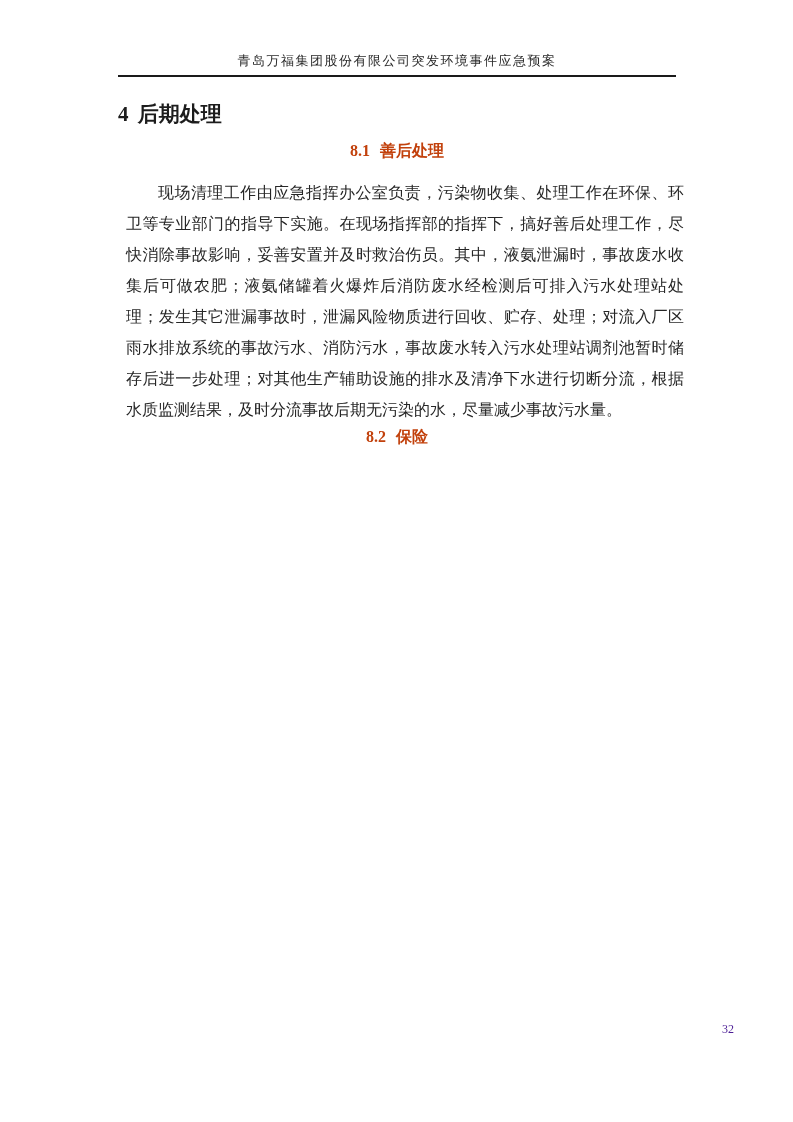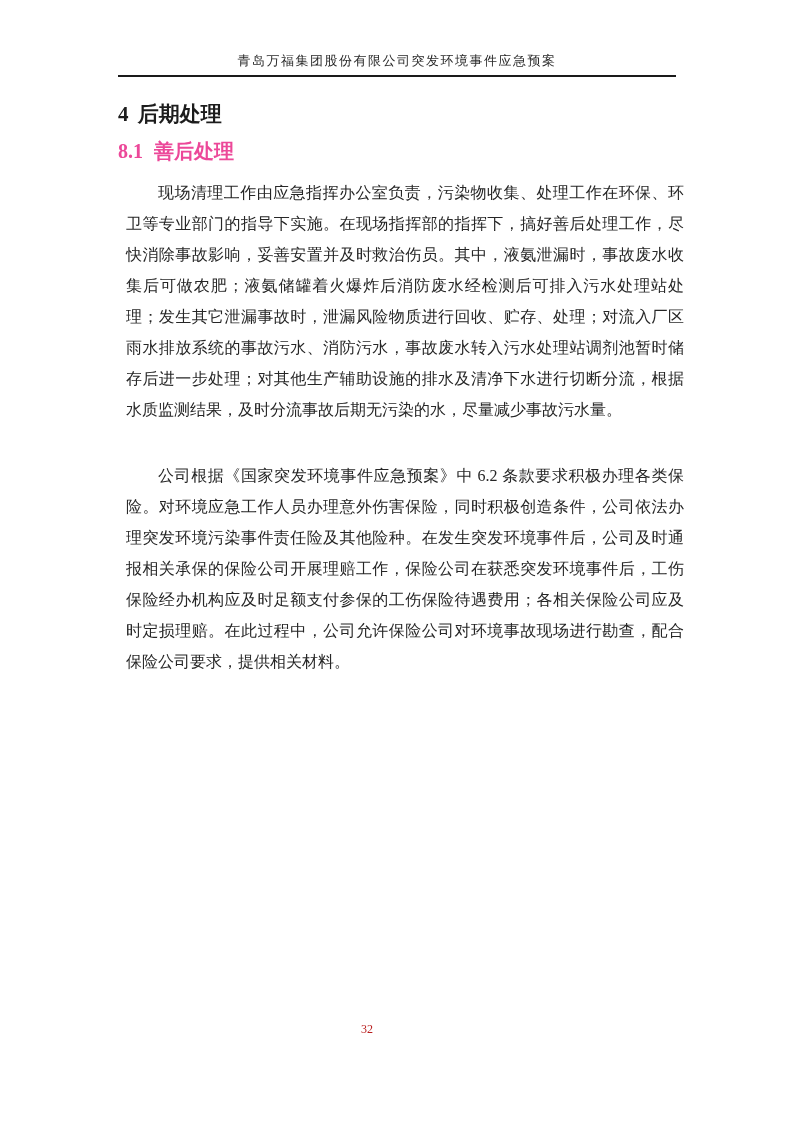--- a/index.html
+++ b/index.html
@@ -37,25 +37,26 @@
     font-size: 21px;
     line-height: 26px;
     font-weight: bold;
     word-spacing: 4px;
     color: #1c1c1c;
   }
   .section-heading {
     position: absolute;
     left: 118px;
     width: 558px;
-    font-size: 20px;
+    font-size: 16px;
     line-height: 20px;
     font-weight: bold;
     word-spacing: 6px;
-    color: #ec4899;
+    color: #c2410c;
+    text-align: center;
   }
   .heading-81 { top: 141px; }
   .heading-82 { top: 427px; }
   .body-paragraph {
     position: absolute;
     left: 118px;
     width: 558px;
     font-size: 16px;
     line-height: 31px;
     text-align: justify;
@@ -63,36 +64,36 @@
     color: #262626;
     margin: 8px;
   }
   .para-81 { top: 169px; }
   .para-82 { top: 452px; }
   .page-footer {
     position: absolute;
     top: 1022px;
     left: 0;
     width: 734px;
-    text-align: center;
+    text-align: right;
     font-size: 12px;
-    color: #b91c1c;
+    color: #4c1d95;
   }
 </style>
 </head>
 <body>
 
 <div class="page">
 
   <div class="doc-header">青岛万福集团股份有限公司突发环境事件应急预案</div>
 
   <div class="chapter-title">4 后期处理</div>
 
   <div class="section-heading heading-81">8.1 善后处理</div>
 
   <p class="body-paragraph para-81">现场清理工作由应急指挥办公室负责，污染物收集、处理工作在环保、环卫等专业部门的指导下实施。在现场指挥部的指挥下，搞好善后处理工作，尽快消除事故影响，妥善安置并及时救治伤员。其中，液氨泄漏时，事故废水收集后可做农肥；液氨储罐着火爆炸后消防废水经检测后可排入污水处理站处理；发生其它泄漏事故时，泄漏风险物质进行回收、贮存、处理；对流入厂区雨水排放系统的事故污水、消防污水，事故废水转入污水处理站调剂池暂时储存后进一步处理；对其他生产辅助设施的排水及清净下水进行切断分流，根据水质监测结果，及时分流事故后期无污染的水，尽量减少事故污水量。</p>
 
+  <div class="section-heading heading-82">8.2 保险</div>
 
-  <p class="body-paragraph para-82">公司根据《国家突发环境事件应急预案》中 6.2 条款要求积极办理各类保险。对环境应急工作人员办理意外伤害保险，同时积极创造条件，公司依法办理突发环境污染事件责任险及其他险种。在发生突发环境事件后，公司及时通报相关承保的保险公司开展理赔工作，保险公司在获悉突发环境事件后，工伤保险经办机构应及时足额支付参保的工伤保险待遇费用；各相关保险公司应及时定损理赔。在此过程中，公司允许保险公司对环境事故现场进行勘查，配合保险公司要求，提供相关材料。</p>
 
   <div class="page-footer">32</div>
 
 </div>
 
 </body></html>

